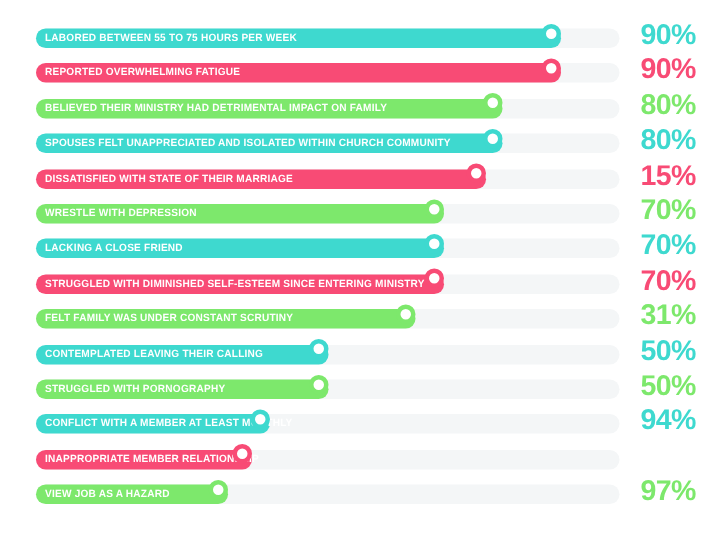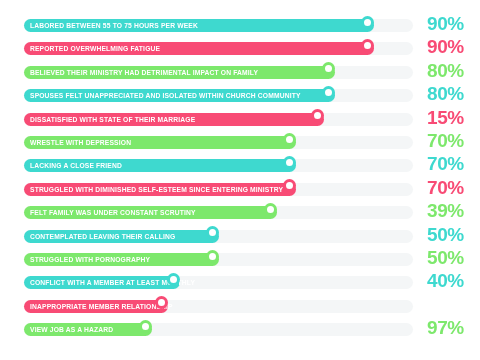--- a/index.html
+++ b/index.html
@@ -136,42 +136,42 @@
       <div class="fill" style="width: 272.3px; background: rgb(248, 75, 117);"></div>
       <div class="label">STRUGGLED WITH DIMINISHED SELF-ESTEEM SINCE ENTERING MINISTRY</div>
       <div class="knob" style="left: 283.3px; border-color: rgb(248, 75, 117); background: rgb(255, 255, 255);"></div>
       <div class="pct" style="color: rgb(248, 75, 117);">70%</div>
     </div>
     <div class="row">
       <div class="track" style="background: rgb(244, 246, 247);"></div>
       <div class="fill" style="width: 252.85px; background: rgb(125, 232, 108);"></div>
       <div class="label">FELT FAMILY WAS UNDER CONSTANT SCRUTINY</div>
       <div class="knob" style="left: 263.85px; border-color: rgb(125, 232, 108); background: rgb(255, 255, 255);"></div>
-      <div class="pct" style="color: rgb(125, 232, 108);">39%</div>
+      <div class="pct" style="color: rgb(125, 232, 108);">31%</div>
     </div>
     <div class="row">
       <div class="track" style="background: rgb(244, 246, 247);"></div>
       <div class="fill" style="width: 194.5px; background: rgb(62, 217, 207);"></div>
       <div class="label">CONTEMPLATED LEAVING THEIR CALLING</div>
       <div class="knob" style="left: 205.5px; border-color: rgb(62, 217, 207); background: rgb(255, 255, 255);"></div>
       <div class="pct" style="color: rgb(62, 217, 207);">50%</div>
     </div>
     <div class="row">
       <div class="track" style="background: rgb(244, 246, 247);"></div>
       <div class="fill" style="width: 194.5px; background: rgb(125, 232, 108);"></div>
       <div class="label">STRUGGLED WITH PORNOGRAPHY</div>
       <div class="knob" style="left: 205.5px; border-color: rgb(125, 232, 108); background: rgb(255, 255, 255);"></div>
       <div class="pct" style="color: rgb(125, 232, 108);">50%</div>
     </div>
     <div class="row">
       <div class="track" style="background: rgb(244, 246, 247);"></div>
       <div class="fill" style="width: 155.6px; background: rgb(62, 217, 207);"></div>
       <div class="label">CONFLICT WITH A MEMBER AT LEAST MONTHLY</div>
       <div class="knob" style="left: 166.6px; border-color: rgb(62, 217, 207); background: rgb(255, 255, 255);"></div>
-      <div class="pct" style="color: rgb(62, 217, 207);">40%</div>
+      <div class="pct" style="color: rgb(62, 217, 207);">94%</div>
     </div>
     <div class="row">
       <div class="track" style="background: rgb(244, 246, 247);"></div>
       <div class="fill" style="width: 143.93px; background: rgb(248, 75, 117);"></div>
       <div class="label">INAPPROPRIATE MEMBER RELATIONSHIP</div>
       <div class="knob" style="left: 154.93px; border-color: rgb(248, 75, 117); background: rgb(255, 255, 255);"></div>
     </div>
     <div class="row">
       <div class="track" style="background: rgb(244, 246, 247);"></div>
       <div class="fill" style="width: 128.37px; background: rgb(125, 232, 108);"></div>

